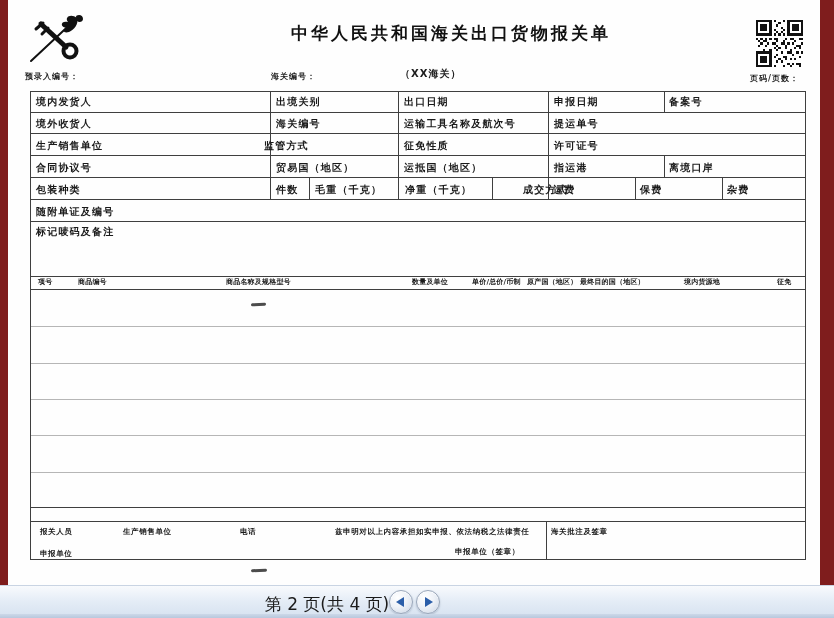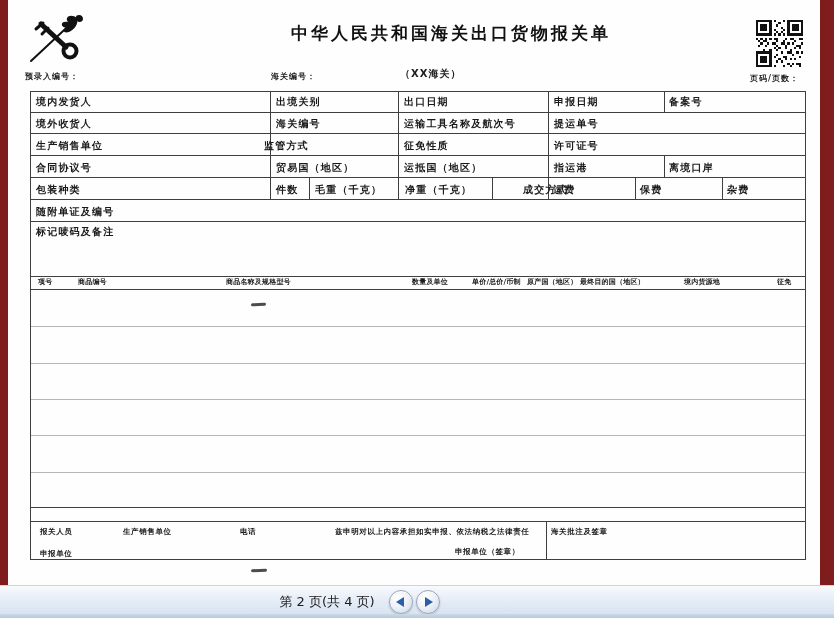--- a/index.html
+++ b/index.html
@@ -11,21 +11,21 @@
   .hdr-lbl { position:absolute; font-size:8px; font-weight:700; color:#1c1c1c; white-space:nowrap; letter-spacing:1px; }
   .office { position:absolute; font-size:10px; font-weight:700; color:#1c1c1c; white-space:nowrap; letter-spacing:1px; }
   .lbl { position:absolute; font-size:10px; font-weight:700; color:#1a1a1a; white-space:nowrap; letter-spacing:1.2px; line-height:1; }
   .glbl { position:absolute; font-size:7px; font-weight:700; color:#1a1a1a; white-space:nowrap; letter-spacing:0.2px; line-height:1; }
   .dlbl { position:absolute; font-size:7.5px; font-weight:700; color:#1a1a1a; white-space:nowrap; letter-spacing:0.6px; line-height:1; }
   .logo { position:absolute; left:18px; top:11px; }
   .qr { position:absolute; left:748px; top:20px; }
   .smudge { position:absolute; background:#4c4c4c; border-radius:2px; }
   .status-bar { position:absolute; left:0; top:585px; width:834px; height:29px;
     background:linear-gradient(#f8fafd, #e4ecf6 55%, #d9e4f1); border-top:1px solid #c9d4e3; }
-  .page-label { position:absolute; left:252px; top:7px; width:150px; text-align:center; font-size:13px; color:#1b1b1b; }
+  .page-label { position:absolute; left:252px; top:7px; width:150px; text-align:center; font-size:17px; color:#1b1b1b; }
   .nav-btn { position:absolute; top:4px; width:24px; height:24px; border-radius:50%; border:1px solid #9aa7ba;
     background:radial-gradient(circle at 35% 30%, #ffffff 0%, #eef2f8 45%, #ccd6e4 100%);
     display:flex; align-items:center; justify-content:center; cursor:pointer;
     box-shadow:inset 0 1px 1px rgba(255,255,255,.9), 0 1px 2px rgba(70,90,120,.3); }
   .nav-btn.prev { left:389px; }
   .nav-btn.next { left:416px; }
   .tri-left  { width:0; height:0; border-top:5px solid transparent; border-bottom:5px solid transparent; border-right:8px solid #2b5ea9; margin-right:2px; }
   .tri-right { width:0; height:0; border-top:5px solid transparent; border-bottom:5px solid transparent; border-left:8px solid #2b5ea9; margin-left:2px; }
   .bottom-edge { position:absolute; left:0; top:614px; width:834px; height:4px; background:linear-gradient(#ccd8e8,#b8c8dd); }
 </style>

